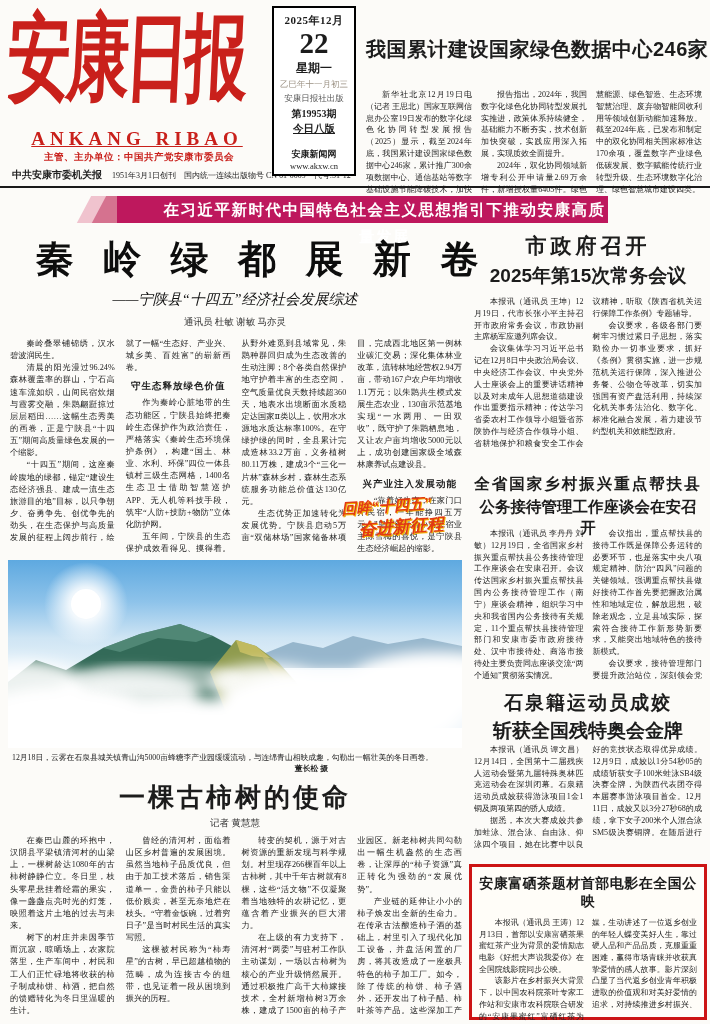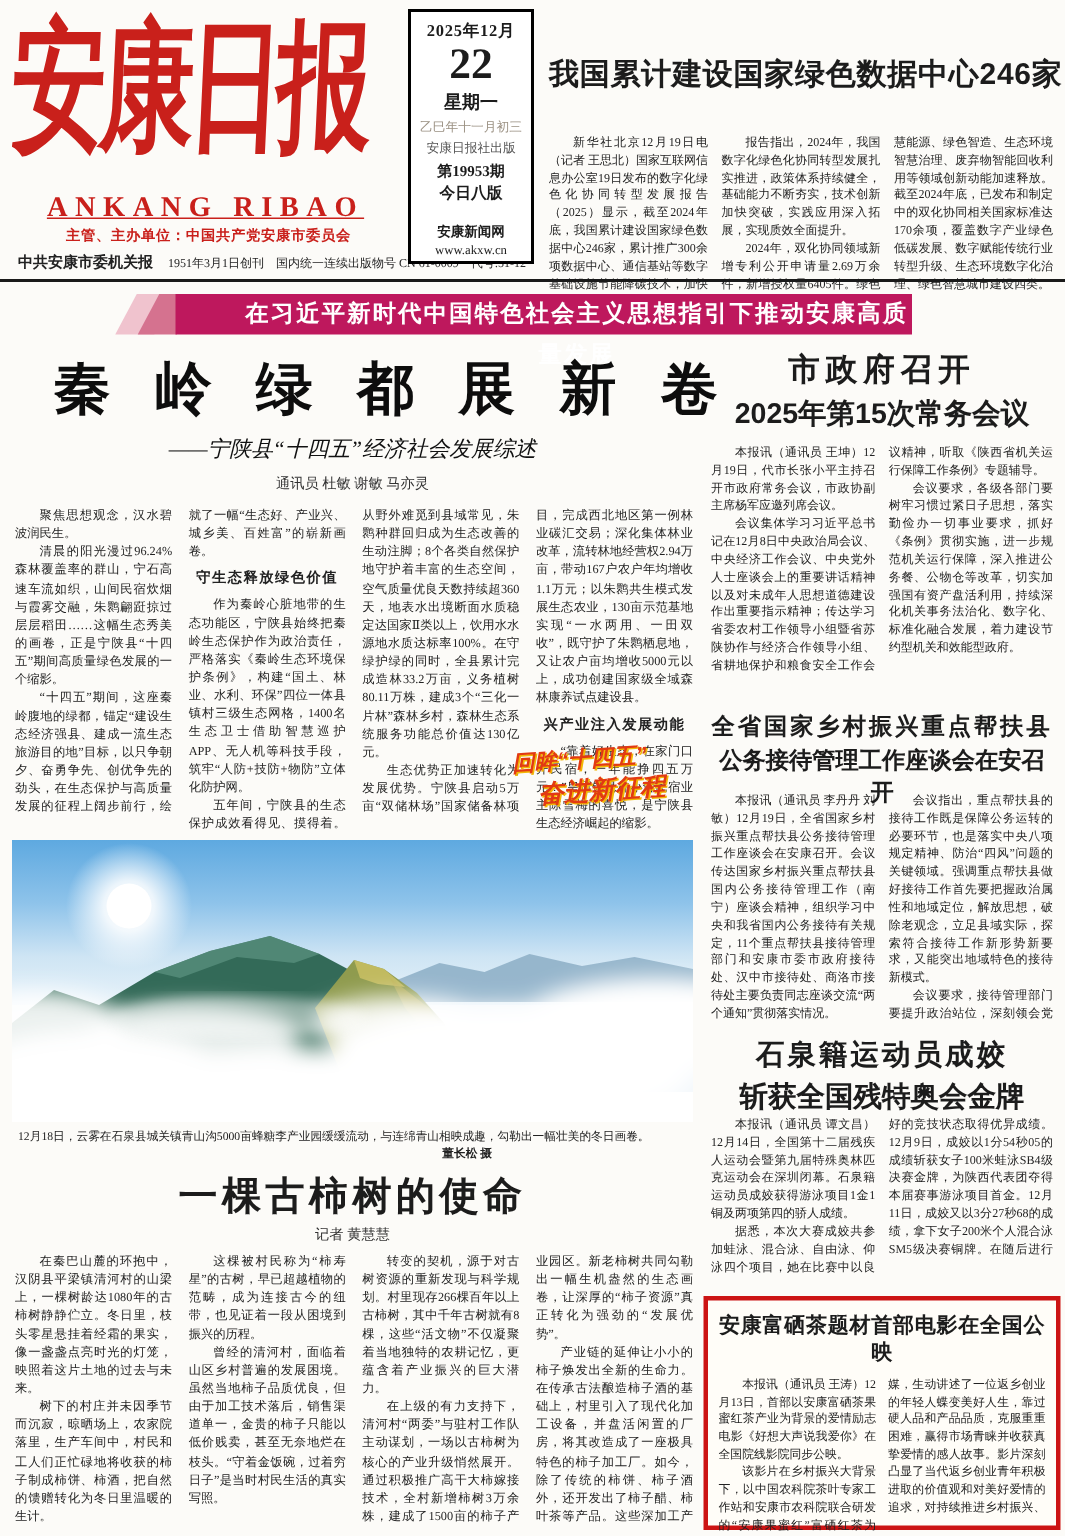--- a/index.html
+++ b/index.html
@@ -18,21 +18,21 @@
   .org-line .org{font-weight:bold;font-size:10px;}
   
   .datebox{left:272px;top:6px;width:84px;height:170px;border:2px solid #000;box-sizing:border-box;
         background:#fff;text-align:center;padding-top:5px;}
   .db-ym{font-size:11px;font-weight:bold;letter-spacing:.5px;}
   .db-day{font-size:29px;font-weight:bold;line-height:1.1;}
   .db-week{font-size:12px;font-weight:bold;}
   .db-lunar{font-size:8.5px;color:#9b9183;margin-top:2px;}
   .db-pub{font-size:8.5px;color:#555;margin-top:2px;}
   .db-issue{font-size:10px;font-weight:bold;margin-top:2px;}
-  .db-pages{font-size:10.5px;font-weight:bold;margin-top:1px;}
+  .db-pages{font-size:10.5px;font-weight:bold;margin-top:1px;text-decoration:underline;}
   .db-site{font-size:9px;font-weight:bold;margin-top:12px;}
   .db-url{font-size:8.5px;}
   
   .topstory{left:366px;top:36px;width:336px;}
   .topstory h1{margin:0;font-size:20px;font-weight:900;letter-spacing:.5px;white-space:nowrap;}
   .topstory .body{margin-top:26px;height:128px;}
   .rule{left:0;top:186px;width:710px;height:2px;background:#1a1a1a;}
   
   .banner-wrap{left:84px;top:196px;width:524px;height:27px;}
   .stripe{position:absolute;top:0;width:26px;height:27px;transform:skewX(-28deg);}
@@ -123,21 +123,21 @@
   <div class="abs banner-wrap">
     <div class="stripe s1"></div>
     <div class="stripe s2"></div>
     <div class="banner sans">在习近平新时代中国特色社会主义思想指引下推动安康高质量发展</div>
   </div>
 
   <div class="abs lead-head center">秦 岭 绿 都 展 新 卷</div>
   <div class="abs lead-sub center">——宁陕县“十四五”经济社会发展综述</div>
   <div class="abs lead-by center">通讯员 杜敏 谢敏 马亦灵</div>
   <div class="abs lead-body cols">
-      <p>聚焦思想观念，汉水碧波润民生。</p>
+      <p>秦岭叠翠铺锦绣，汉水碧波润民生。</p>
       <p>清晨的阳光漫过96.24%森林覆盖率的群山，宁石高速车流如织，山间民宿炊烟与霞雾交融，朱鹮翩跹掠过层层稻田……这幅生态秀美的画卷，正是宁陕县“十四五”期间高质量绿色发展的一个缩影。</p>
       <p>“十四五”期间，这座秦岭腹地的绿都，锚定“建设生态经济强县、建成一流生态旅游目的地”目标，以只争朝夕、奋勇争先、创优争先的劲头，在生态保护与高质量发展的征程上阔步前行，绘就了一幅“生态好、产业兴、城乡美、百姓富”的崭新画卷。</p>
       <h4>守生态释放绿色价值</h4>
       <p>作为秦岭心脏地带的生态功能区，宁陕县始终把秦岭生态保护作为政治责任，严格落实《秦岭生态环境保护条例》，构建“国土、林业、水利、环保”四位一体县镇村三级生态网格，1400名生态卫士借助智慧巡护APP、无人机等科技手段，筑牢“人防+技防+物防”立体化防护网。</p>
       <p>五年间，宁陕县的生态保护成效看得见、摸得着。从野外难觅到县域常见，朱鹮种群回归成为生态改善的生动注脚；8个各类自然保护地守护着丰富的生态空间，空气质量优良天数持续超360天，地表水出境断面水质稳定达国家Ⅱ类以上，饮用水水源地水质达标率100%。在守绿护绿的同时，全县累计完成造林33.2万亩，义务植树80.11万株，建成3个“三化一片林”森林乡村，森林生态系统服务功能总价值达130亿元。</p>
       <p>生态优势正加速转化为发展优势。宁陕县启动5万亩“双储林场”国家储备林项目，完成西北地区第一例林业碳汇交易；深化集体林业改革，流转林地经营权2.94万亩，带动167户农户年均增收1.1万元；以朱鹮共生模式发展生态农业，130亩示范基地实现“一水两用、一田双收”，既守护了朱鹮栖息地，又让农户亩均增收5000元以上，成功创建国家级全域森林康养试点建设县。</p>
       <h4>兴产业注入发展动能</h4>
       <p>“靠着好生态，在家门口开民宿，一年能挣四五万元！”皇冠镇悬林小舍民宿业主陈雪梅的喜悦，是宁陕县生态经济崛起的缩影。</p>
     </div>
 
@@ -194,22 +194,22 @@
   <div class="abs caption">
     <span>12月18日，云雾在石泉县城关镇青山沟5000亩蜂糖李产业园缓缓流动，与连绵青山相映成趣，勾勒出一幅壮美的冬日画卷。</span>
     <span class="credit">董长松 摄</span>
   </div>
 
   <div class="abs pers-head center">一棵古柿树的使命</div>
   <div class="abs pers-by center">记者 黄慧慧</div>
   <div class="abs pers-body cols">
       <p>在秦巴山麓的环抱中，汉阴县平梁镇清河村的山梁上，一棵树龄达1080年的古柿树静静伫立。冬日里，枝头零星悬挂着经霜的果实，像一盏盏点亮时光的灯笼，映照着这片土地的过去与未来。</p>
       <p>树下的村庄并未因季节而沉寂，晾晒场上，农家院落里，生产车间中，村民和工人们正忙碌地将收获的柿子制成柿饼、柿酒，把自然的馈赠转化为冬日里温暖的生计。</p>
+      <p>曾经的清河村，面临着山区乡村普遍的发展困境。虽然当地柿子品质优良，但由于加工技术落后，销售渠道单一，金贵的柿子只能以低价贱卖，甚至无奈地烂在枝头。“守着金饭碗，过着穷日子”是当时村民生活的真实写照。</p>
       <p>这棵被村民称为“柿寿星”的古树，早已超越植物的范畴，成为连接古今的纽带，也见证着一段从困境到振兴的历程。</p>
-      <p>曾经的清河村，面临着山区乡村普遍的发展困境。虽然当地柿子品质优良，但由于加工技术落后，销售渠道单一，金贵的柿子只能以低价贱卖，甚至无奈地烂在枝头。“守着金饭碗，过着穷日子”是当时村民生活的真实写照。</p>
       <p>转变的契机，源于对古树资源的重新发现与科学规划。村里现存266棵百年以上古柿树，其中千年古树就有8棵，这些“活文物”不仅凝聚着当地独特的农耕记忆，更蕴含着产业振兴的巨大潜力。</p>
       <p>在上级的有力支持下，清河村“两委”与驻村工作队主动谋划，一场以古柿树为核心的产业升级悄然展开。通过积极推广高干大柿嫁接技术，全村新增柿树3万余株，建成了1500亩的柿子产业园区。新老柿树共同勾勒出一幅生机盎然的生态画卷，让深厚的“柿子资源”真正转化为强劲的“发展优势”。</p>
       <p>产业链的延伸让小小的柿子焕发出全新的生命力。在传承古法酿造柿子酒的基础上，村里引入了现代化加工设备，并盘活闲置的厂房，将其改造成了一座极具特色的柿子加工厂。如今，除了传统的柿饼、柿子酒外，还开发出了柿子醋、柿叶茶等产品。这些深加工产品不仅破解了鲜果保鲜与运输的难题，更显著提升了产品附加值。</p>
     </div>
 
   <div class="abs gov-head center sans">
     <div class="l1">市政府召开</div>
     <div class="l2">2025年第15次常务会议</div>
   </div>
   <div class="abs gov-body cols">

